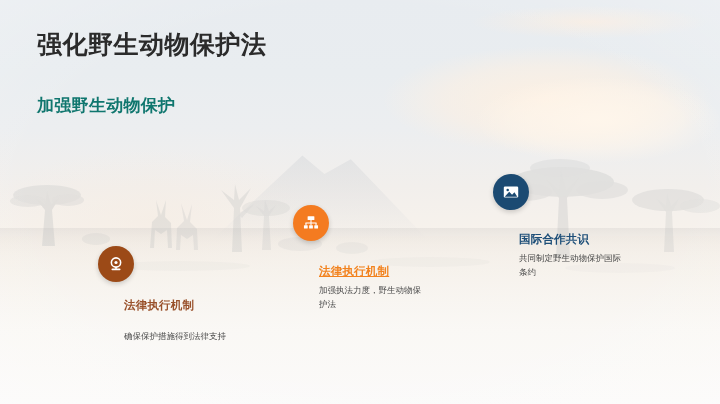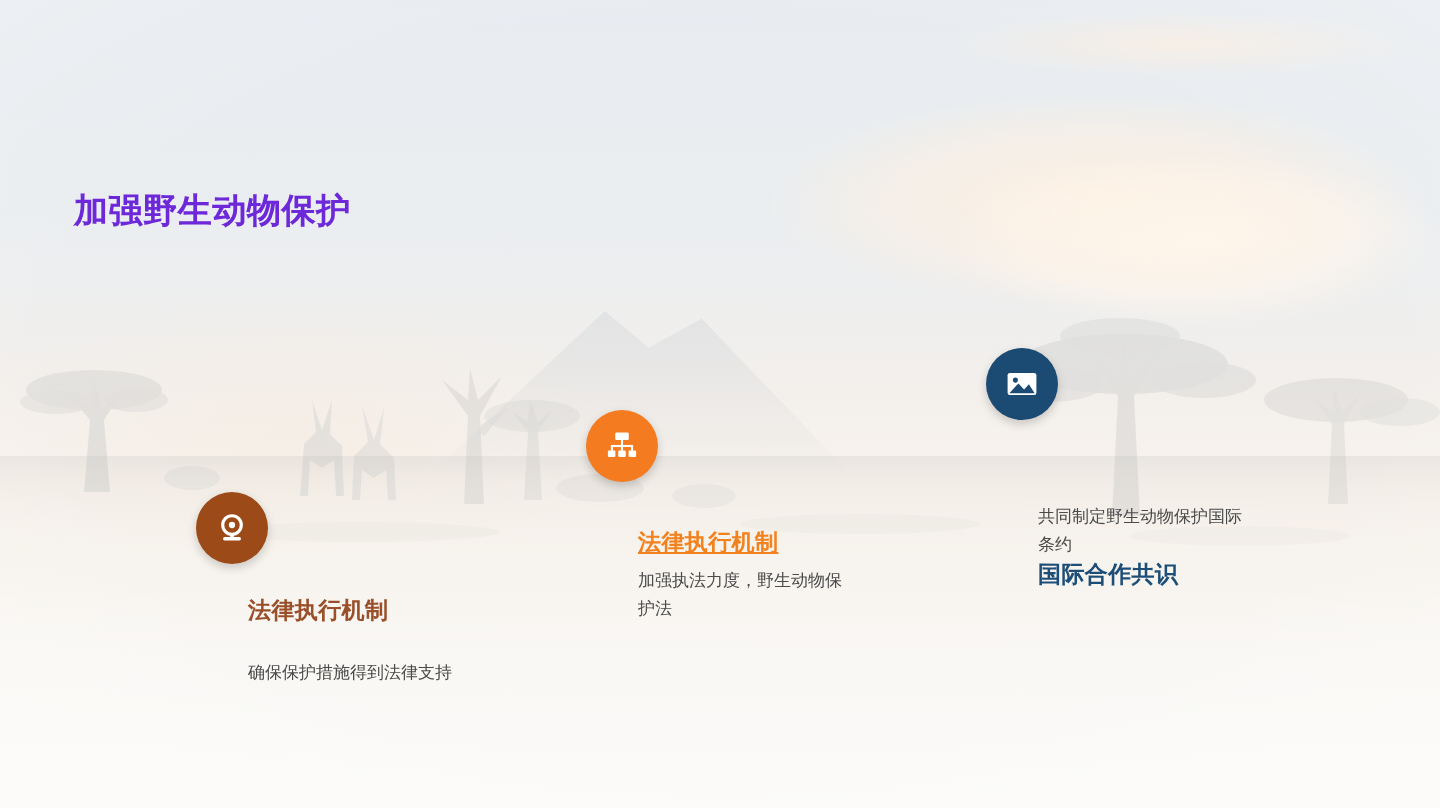--- a/index.html
+++ b/index.html
@@ -106,21 +106,21 @@
     letter-spacing: 0.5px;
     color: #2b2b2b;
     white-space: nowrap;
   }
   .subtitle {
     position: absolute;
     left: 37px; top: 94px;
     font-size: 17px;
     font-weight: bold;
     letter-spacing: 0.3px;
-    color: #6d28d9;
+    color: #0f766e;
     white-space: nowrap;
     text-align: right;
   }
 
   
   .node { position: absolute; }
 
   .node-line {
     position: absolute;
     width: 2px;
@@ -163,21 +163,21 @@
 
   
   #node2 .node-line { left: 310px; background: linear-gradient(180deg, rgba(244,123,32,0.9) 0%, rgba(240,160,80,0.7) 60%, rgba(238,184,124,0.5) 100%); }
   #node2 .pin  { left: 293px; top: 205px; background: #f47b20; }
   #node2 .node-title { left: 319px; top: 264px; color: #f2821e; text-decoration: underline; }
   #node2 .node-desc  { left: 319px; top: 284px; }
 
   
   #node3 .node-line { left: 510px; background: linear-gradient(180deg, rgba(26,74,114,0.85) 0%, rgba(104,140,168,0.6) 60%, rgba(150,172,190,0.45) 100%); }
   #node3 .pin  { left: 493px; top: 174px; background: #1b4a72; }
-  #node3 .node-title { left: 519px; top: 232px; color: #1d4e78; margin-top: 48px; }
+  #node3 .node-title { left: 519px; top: 232px; color: #1d4e78; }
   #node3 .node-desc  { left: 519px; top: 252px; }
 </style>
 </head>
 <body>
 
 <div id="slide">
 
   <div class="bg-sky"></div>
   <div class="bg-cloudC"></div>
   <div class="bg-cloudA"></div>
@@ -222,20 +222,21 @@
 
         <ellipse cx="430" cy="262" rx="60" ry="5" opacity="0.28"></ellipse>
         <ellipse cx="180" cy="266" rx="70" ry="5" opacity="0.25"></ellipse>
         <ellipse cx="620" cy="268" rx="55" ry="5" opacity="0.22"></ellipse>
       </g>
     </svg>
   </div>
 
   <div class="bg-vignette"></div>
 
+  <div class="title">强化野生动物保护法</div>
   <div class="subtitle">加强野生动物保护</div>
 
   <div class="node" id="node1">
     <div class="node-line"></div>
     <div class="pin">
       <svg width="18" height="18" viewBox="0 0 24 24" xmlns="http://www.w3.org/2000/svg">
         <circle cx="12" cy="10" r="6.2" fill="none" stroke="#ffffff" stroke-width="2.1"></circle>
         <circle cx="12" cy="10" r="2.1" fill="#ffffff"></circle>
         <rect x="6" y="18" width="12" height="2.3" rx="1.1" fill="#ffffff"></rect>
         <rect x="10.8" y="16" width="2.4" height="2.4" fill="#ffffff"></rect>

